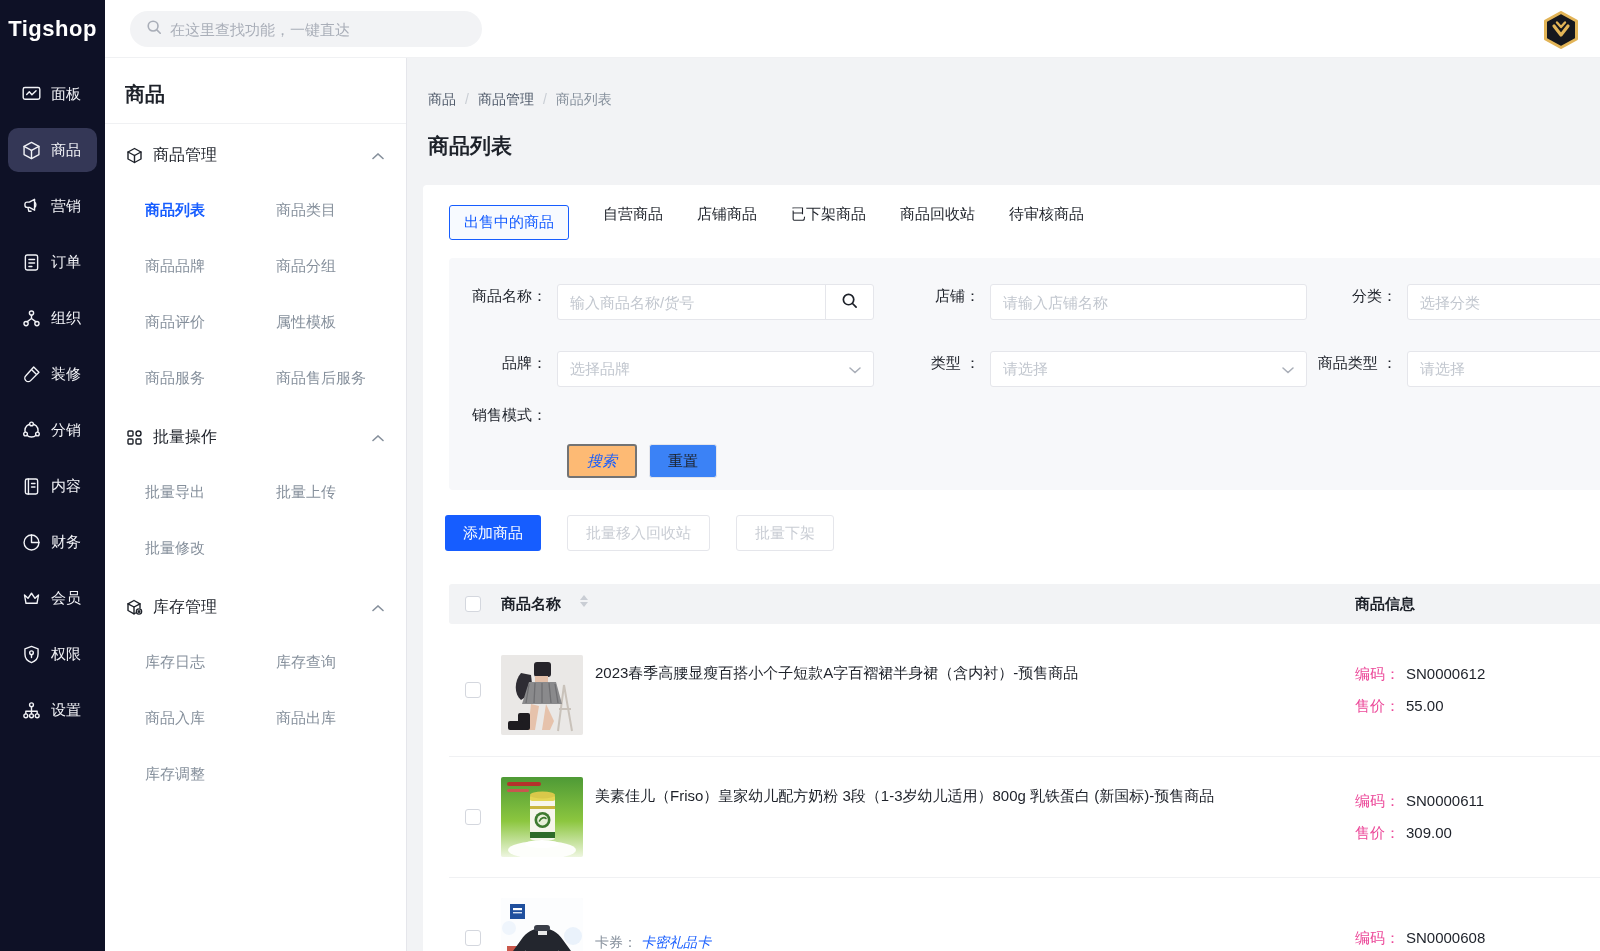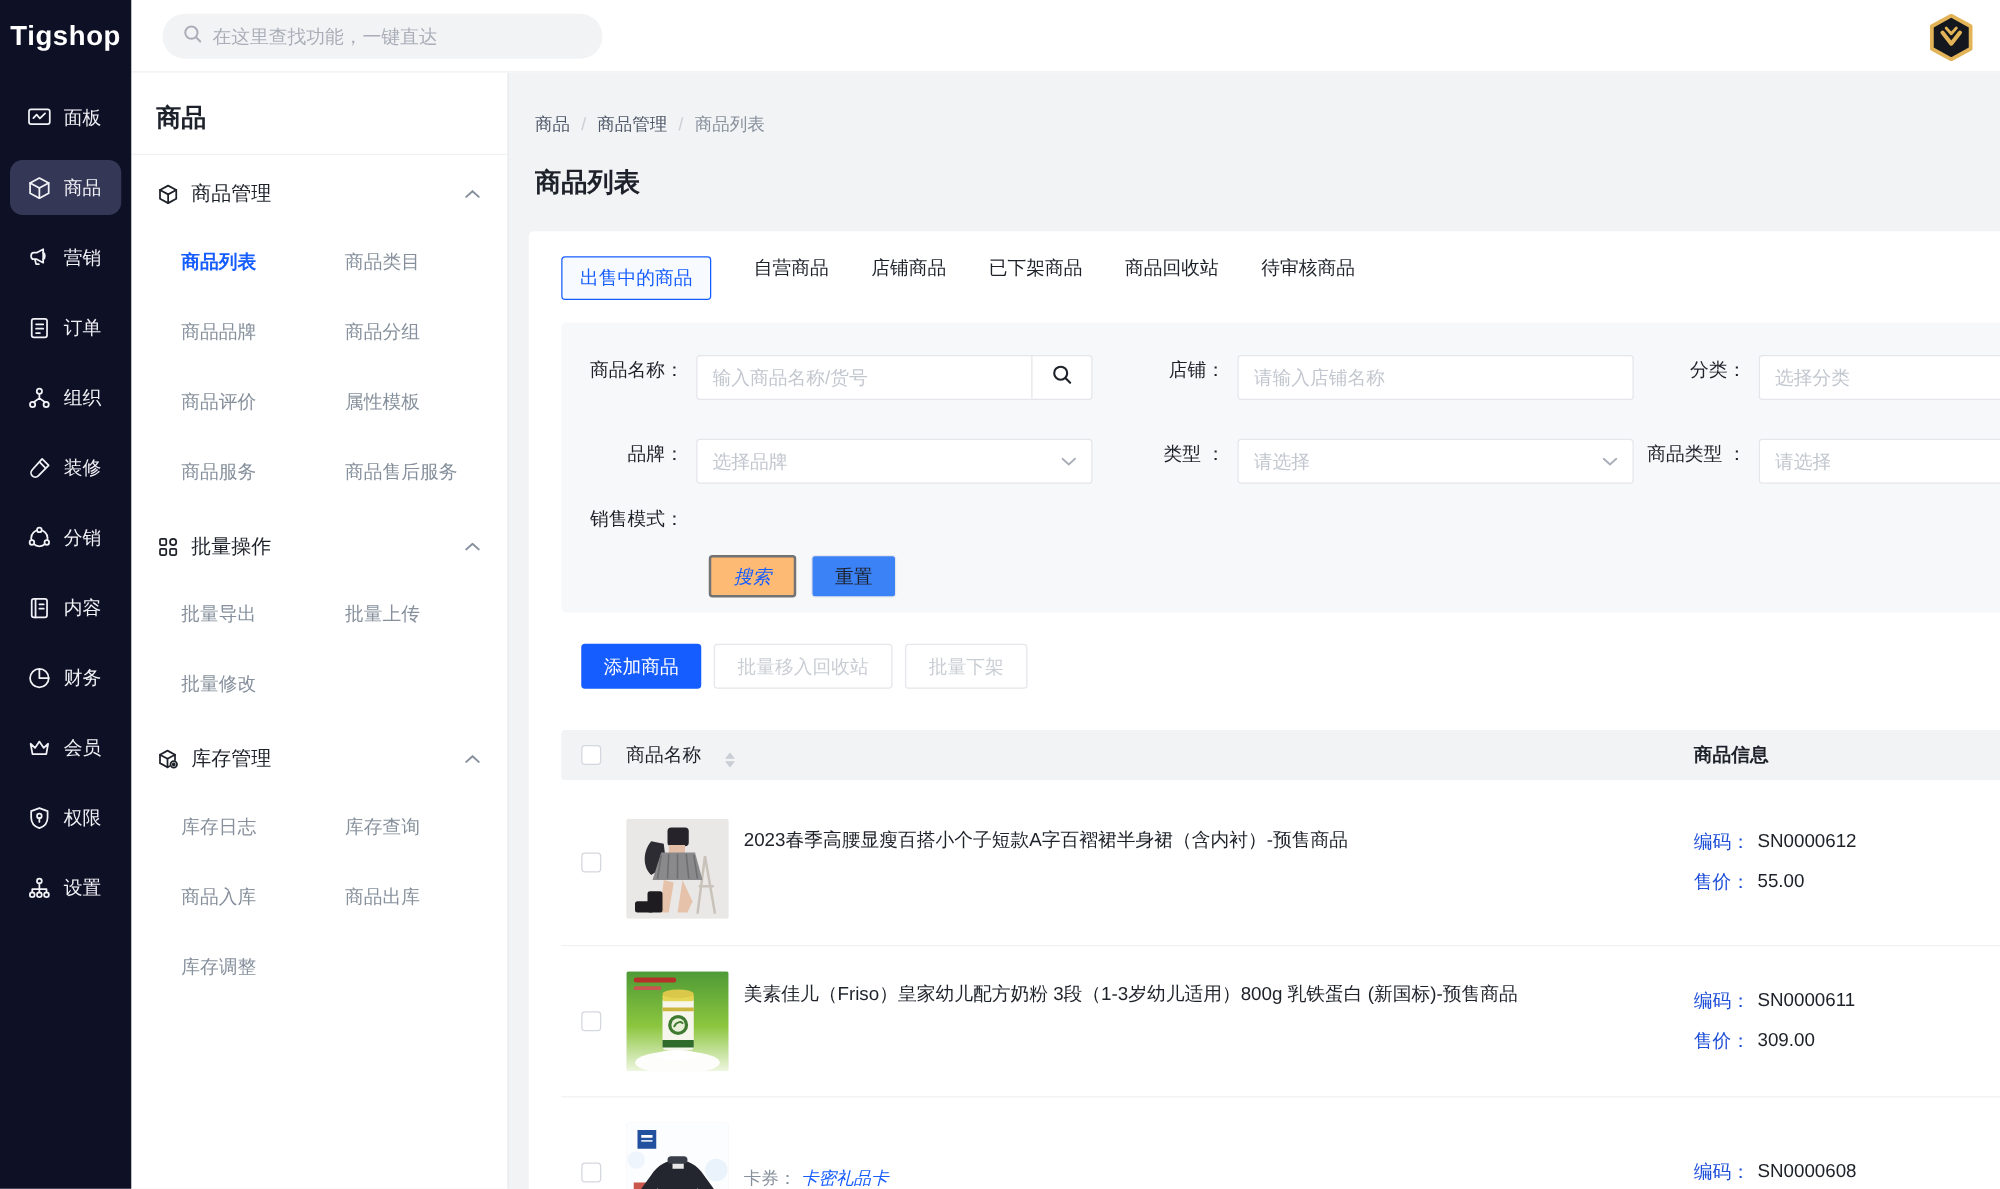--- a/index.html
+++ b/index.html
@@ -81,53 +81,53 @@
   .f-select .ph { font-size:15px; }
   .f-select svg { width:12px; height:7px; stroke:#A9AEB8; fill:none; stroke-width:1.5; stroke-linecap:round; }
 
   .f-buttons { margin-left:118px; margin-top:8px; display:flex; gap:12px; }
   .btn { height:34px; padding:0 18px; border-radius:3px; font-size:15px; display:inline-flex;
     align-items:center; justify-content:center; cursor:pointer; white-space:nowrap; }
   .btn-search { background:#fdba74; border:2px solid #737373; color:#165DFF;font-style:italic; }
   .btn-reset { background:#3b82f6; border:1px solid #E5E6EB; color:#1D2129; }
 
   
-  .action-row { position:absolute; left:42px; top:330px; display:flex; gap:10px; }
+  .action-row { position:absolute; left:22px; top:330px; display:flex; gap:26px; }
   .btn-primary { height:36px; background:#165DFF; color:#FFFFFF; border:none; }
   .btn-plain-disabled { height:36px; background:#FFFFFF; border:1px solid #E5E6EB; color:#C9CDD4; }
 
   
   .table { position:absolute; left:26px; top:399px; width:1340px; }
   .thead { height:40px; background:#F2F3F5; border-radius:3px; display:flex; align-items:center; position:relative; }
   .checkbox { width:16px; height:16px; background:#FFFFFF; border:1px solid #D4D7DE; border-radius:3px;
     cursor:pointer; flex:none; }
   .thead .checkbox { margin-left:16px; }
-  .th-name { margin-left:20px; font-size:15px; font-weight:normal; color:#1D2129; display:flex;
-    align-items:flex-end; gap:19px; }
+  .th-name { margin-left:20px; font-size:15px; font-weight:bold; color:#1D2129; display:flex;
+    align-items:flex-start; gap:19px; }
   .sorter { display:flex; flex-direction:column; gap:2px; cursor:pointer; }
   .sorter i { width:0; height:0; border-left:4px solid transparent; border-right:4px solid transparent; display:block; }
   .sorter .up { border-bottom:5px solid #C9CDD4; }
   .sorter .down { border-top:5px solid #C9CDD4; }
   .th-info { position:absolute; left:906px; font-size:15px; font-weight:bold; color:#1D2129; }
 
   .trow { position:relative; height:121px; border-bottom:1px solid #F0F1F3; }
   .trow.first { height:133px; }
   .trow .checkbox { position:absolute; left:16px; top:50%; margin-top:-8px; }
   .pimg { position:absolute; left:52px; top:20px; width:82px; height:80px; border-radius:2px; overflow:hidden;
     background:#F5F5F5; }
   .trow.first .pimg { top:31px; }
   .ptitle { position:absolute; left:146px; top:28px; width:700px; font-size:15px; color:#1D2129; line-height:21px; }
   .trow.first .ptitle { top:38px; }
   .psub { position:absolute; left:146px; top:56px; font-size:14px; }
   .psub .psub-label { color:#86909C; }
   .psub .psub-link { color:#165DFF; cursor:pointer;font-style:italic; }
   .pinfo { position:absolute; left:906px; top:50%; transform:translateY(-50%); display:flex;
     flex-direction:column; gap:13px; }
   .pinfo-line { font-size:15px; display:flex; }
-  .pinfo-line .lbl { color:#1d4ed8; margin-right:6px; }
+  .pinfo-line .lbl { color:#ec4899; margin-right:6px; }
   .pinfo-line .val { color:#1D2129; }
 </style>
 </head>
 <body>
 
 <div class="iconbar">
   <div class="logo">Tigshop</div>
   <div class="navlist">
 
     <div class="nav-item">

